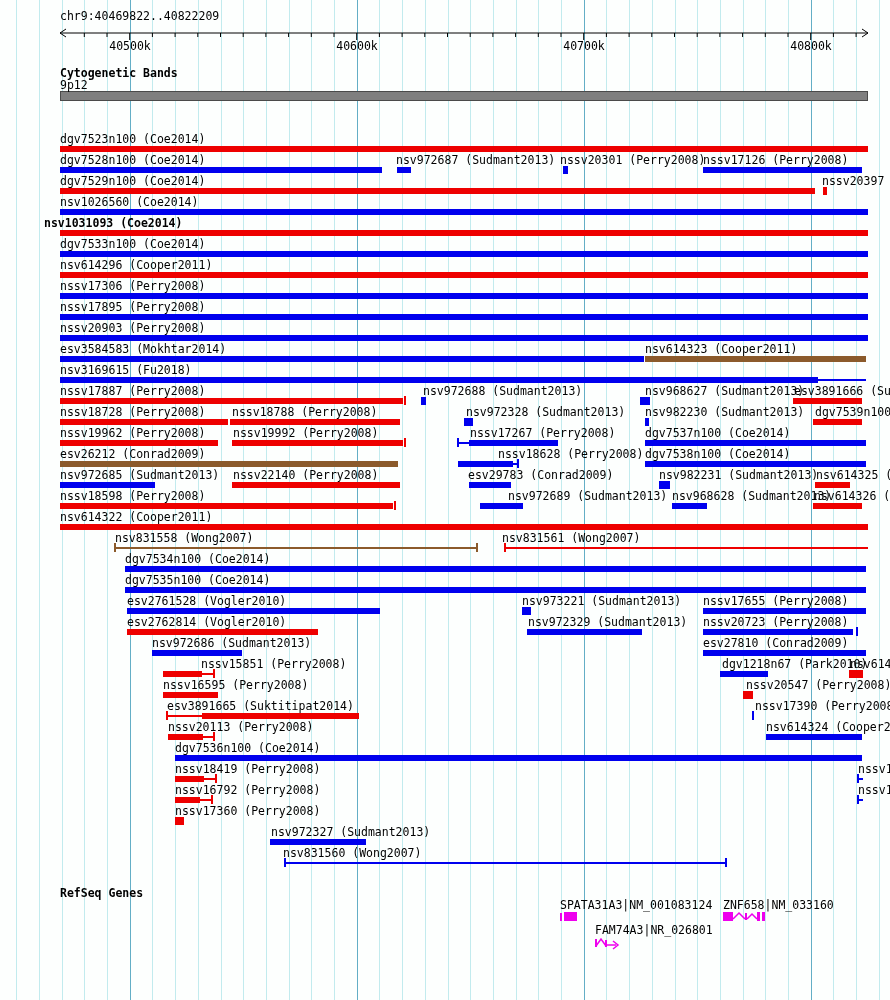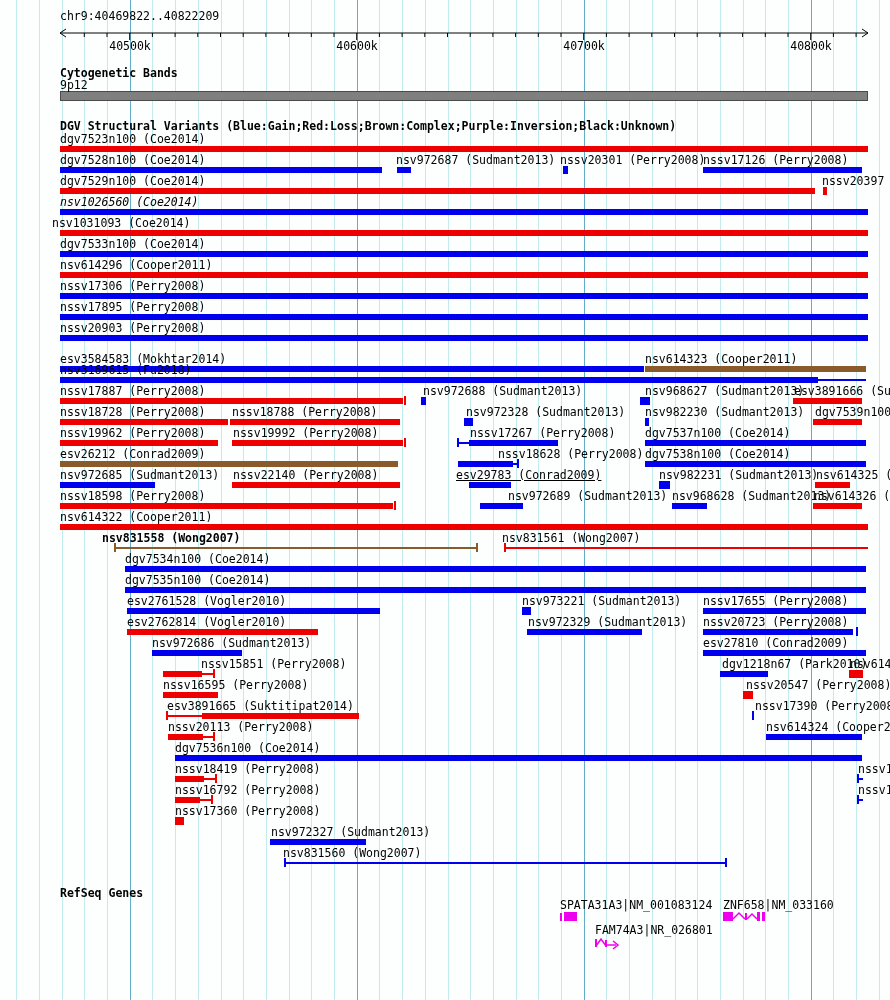--- a/index.html
+++ b/index.html
@@ -118,21 +118,20 @@
       <text x="130" y="24" text-anchor="middle" font-size="11.5" font-family="DejaVu Sans Mono, monospace">40500k</text>
       <text x="357" y="24" text-anchor="middle" font-size="11.5" font-family="DejaVu Sans Mono, monospace">40600k</text>
       <text x="584" y="24" text-anchor="middle" font-size="11.5" font-family="DejaVu Sans Mono, monospace">40700k</text>
       <text x="811" y="24" text-anchor="middle" font-size="11.5" font-family="DejaVu Sans Mono, monospace">40800k</text>
     </svg>
 
   <div class="t bold" style="left:60px;top:67px;">Cytogenetic Bands</div>
   <div class="t" style="left:60px;top:79px;">9p12</div>
   <div id="cytoband-bar"></div>
 
-  <div class="t bold" style="left:60px;top:120px;">DGV Structural Variants (Blue:Gain;Red:Loss;Brown:Complex;Purple:Inversion;Black:Unknown)</div>
 
   <div id="tracks">
       <div class="trow" style="top: 133px;">
         <div class="vlabel" style="left: 60px;">dgv7523n100 (Coe2014)</div>
         <div class="part" style="background: rgb(238, 0, 0); left: 60px; width: 808px; top: 13px; height: 6px;"></div>
       </div>
       <div class="trow" style="top: 154px;">
         <div class="vlabel" style="left: 60px;">dgv7528n100 (Coe2014)</div>
         <div class="part" style="background: rgb(0, 0, 238); left: 60px; width: 322px; top: 13px; height: 6px;"></div>
         <div class="vlabel" style="left: 396px;">nsv972687 (Sudmant2013)</div>
@@ -142,25 +141,25 @@
         <div class="vlabel" style="left: 703px;">nssv17126 (Perry2008)</div>
         <div class="part" style="background: rgb(0, 0, 238); left: 703px; width: 159px; top: 13px; height: 6px;"></div>
       </div>
       <div class="trow" style="top: 175px;">
         <div class="vlabel" style="left: 60px;">dgv7529n100 (Coe2014)</div>
         <div class="part" style="background: rgb(238, 0, 0); left: 60px; width: 755px; top: 13px; height: 6px;"></div>
         <div class="vlabel" style="left: 822px;">nssv20397 (P</div>
         <div class="part" style="background: rgb(238, 0, 0); left: 823px; width: 4px; top: 12px; height: 8px;"></div>
       </div>
       <div class="trow" style="top: 196px;">
-        <div class="vlabel" style="left: 60px; font-style: italic;">nsv1026560 (Coe2014)</div>
+        <div class="vlabel" style="left: 60px;">nsv1026560 (Coe2014)</div>
         <div class="part" style="background: rgb(0, 0, 238); left: 60px; width: 808px; top: 13px; height: 6px;"></div>
       </div>
       <div class="trow" style="top: 217px;">
-        <div class="vlabel" style="left: 52px;">nsv1031093 (Coe2014)</div>
+        <div class="vlabel" style="left: 44px; font-weight: bold;">nsv1031093 (Coe2014)</div>
         <div class="part" style="background: rgb(238, 0, 0); left: 60px; width: 808px; top: 13px; height: 6px;"></div>
       </div>
       <div class="trow" style="top: 238px;">
         <div class="vlabel" style="left: 60px;">dgv7533n100 (Coe2014)</div>
         <div class="part" style="background: rgb(0, 0, 238); left: 60px; width: 808px; top: 13px; height: 6px;"></div>
       </div>
       <div class="trow" style="top: 259px;">
         <div class="vlabel" style="left: 60px;">nsv614296 (Cooper2011)</div>
         <div class="part" style="background: rgb(238, 0, 0); left: 60px; width: 808px; top: 13px; height: 6px;"></div>
       </div>
@@ -169,21 +168,21 @@
         <div class="part" style="background: rgb(0, 0, 238); left: 60px; width: 808px; top: 13px; height: 6px;"></div>
       </div>
       <div class="trow" style="top: 301px;">
         <div class="vlabel" style="left: 60px;">nssv17895 (Perry2008)</div>
         <div class="part" style="background: rgb(0, 0, 238); left: 60px; width: 808px; top: 13px; height: 6px;"></div>
       </div>
       <div class="trow" style="top: 322px;">
         <div class="vlabel" style="left: 60px;">nssv20903 (Perry2008)</div>
         <div class="part" style="background: rgb(0, 0, 238); left: 60px; width: 808px; top: 13px; height: 6px;"></div>
       </div>
-      <div class="trow" style="top: 353px; text-align: right;">
+      <div class="trow" style="top: 343px; text-align: right;">
         <div class="vlabel" style="left: 60px;">esv3584583 (Mokhtar2014)</div>
         <div class="part" style="background: rgb(0, 0, 238); left: 60px; width: 584px; top: 13px; height: 6px;"></div>
         <div class="vlabel" style="left: 645px;">nsv614323 (Cooper2011)</div>
         <div class="part" style="background: rgb(139, 90, 43); left: 645px; width: 221px; top: 13px; height: 6px;"></div>
       </div>
       <div class="trow" style="top: 364px;">
         <div class="vlabel" style="left: 60px;">nsv3169615 (Fu2018)</div>
         <div class="part" style="background: rgb(0, 0, 238); left: 60px; width: 758px; top: 13px; height: 6px;"></div>
         <div class="part" style="background: rgb(0, 0, 238); left: 818px; width: 48px; top: 15px; height: 2px;"></div>
       </div>
@@ -231,21 +230,21 @@
         <div class="part" style="background: rgb(0, 0, 238); left: 513px; width: 5px; top: 15px; height: 2px;"></div>
         <div class="part" style="background: rgb(0, 0, 238); left: 517px; width: 2px; top: 11px; height: 9px;"></div>
         <div class="vlabel" style="left: 645px;">dgv7538n100 (Coe2014)</div>
         <div class="part" style="background: rgb(0, 0, 238); left: 645px; width: 221px; top: 13px; height: 6px;"></div>
       </div>
       <div class="trow" style="top: 469px;">
         <div class="vlabel" style="left: 60px;">nsv972685 (Sudmant2013)</div>
         <div class="part" style="background: rgb(0, 0, 238); left: 60px; width: 95px; top: 13px; height: 6px;"></div>
         <div class="vlabel" style="left: 233px;">nssv22140 (Perry2008)</div>
         <div class="part" style="background: rgb(238, 0, 0); left: 232px; width: 168px; top: 13px; height: 6px;"></div>
-        <div class="vlabel" style="left: 456px; text-decoration: underline;">esv29783 (Conrad2009)</div>
+        <div class="vlabel" style="left: 468px;">esv29783 (Conrad2009)</div>
         <div class="part" style="background: rgb(0, 0, 238); left: 469px; width: 42px; top: 13px; height: 6px;"></div>
         <div class="vlabel" style="left: 659px;">nsv982231 (Sudmant2013)</div>
         <div class="part" style="background: rgb(0, 0, 238); left: 659px; width: 11px; top: 12px; height: 8px;"></div>
         <div class="vlabel" style="left: 816px;">nsv614325 (Co</div>
         <div class="part" style="background: rgb(238, 0, 0); left: 815px; width: 35px; top: 13px; height: 6px;"></div>
       </div>
       <div class="trow" style="top: 490px;">
         <div class="vlabel" style="left: 60px;">nssv18598 (Perry2008)</div>
         <div class="part" style="background: rgb(238, 0, 0); left: 60px; width: 333px; top: 13px; height: 6px;"></div>
         <div class="part" style="background: rgb(238, 0, 0); left: 394px; width: 2px; top: 11px; height: 9px;"></div>
@@ -254,21 +253,21 @@
         <div class="vlabel" style="left: 672px;">nsv968628 (Sudmant2013)</div>
         <div class="part" style="background: rgb(0, 0, 238); left: 672px; width: 35px; top: 13px; height: 6px;"></div>
         <div class="vlabel" style="left: 814px;">nsv614326 (Co</div>
         <div class="part" style="background: rgb(238, 0, 0); left: 813px; width: 49px; top: 13px; height: 6px;"></div>
       </div>
       <div class="trow" style="top: 511px;">
         <div class="vlabel" style="left: 60px;">nsv614322 (Cooper2011)</div>
         <div class="part" style="background: rgb(238, 0, 0); left: 60px; width: 808px; top: 13px; height: 6px;"></div>
       </div>
       <div class="trow" style="top: 532px;">
-        <div class="vlabel" style="left: 102px; font-weight: bold;">nsv831558 (Wong2007)</div>
+        <div class="vlabel" style="left: 115px;">nsv831558 (Wong2007)</div>
         <div class="part" style="background: rgb(139, 90, 43); left: 114px; width: 2px; top: 11px; height: 9px;"></div>
         <div class="part" style="background: rgb(139, 90, 43); left: 115px; width: 362px; top: 15px; height: 2px;"></div>
         <div class="part" style="background: rgb(139, 90, 43); left: 476px; width: 2px; top: 11px; height: 9px;"></div>
         <div class="vlabel" style="left: 502px;">nsv831561 (Wong2007)</div>
         <div class="part" style="background: rgb(238, 0, 0); left: 504px; width: 2px; top: 11px; height: 9px;"></div>
         <div class="part" style="background: rgb(238, 0, 0); left: 505px; width: 363px; top: 15px; height: 2px;"></div>
       </div>
       <div class="trow" style="top: 553px;">
         <div class="vlabel" style="left: 125px;">dgv7534n100 (Coe2014)</div>
         <div class="part" style="background: rgb(0, 0, 238); left: 125px; width: 741px; top: 13px; height: 6px;"></div>

